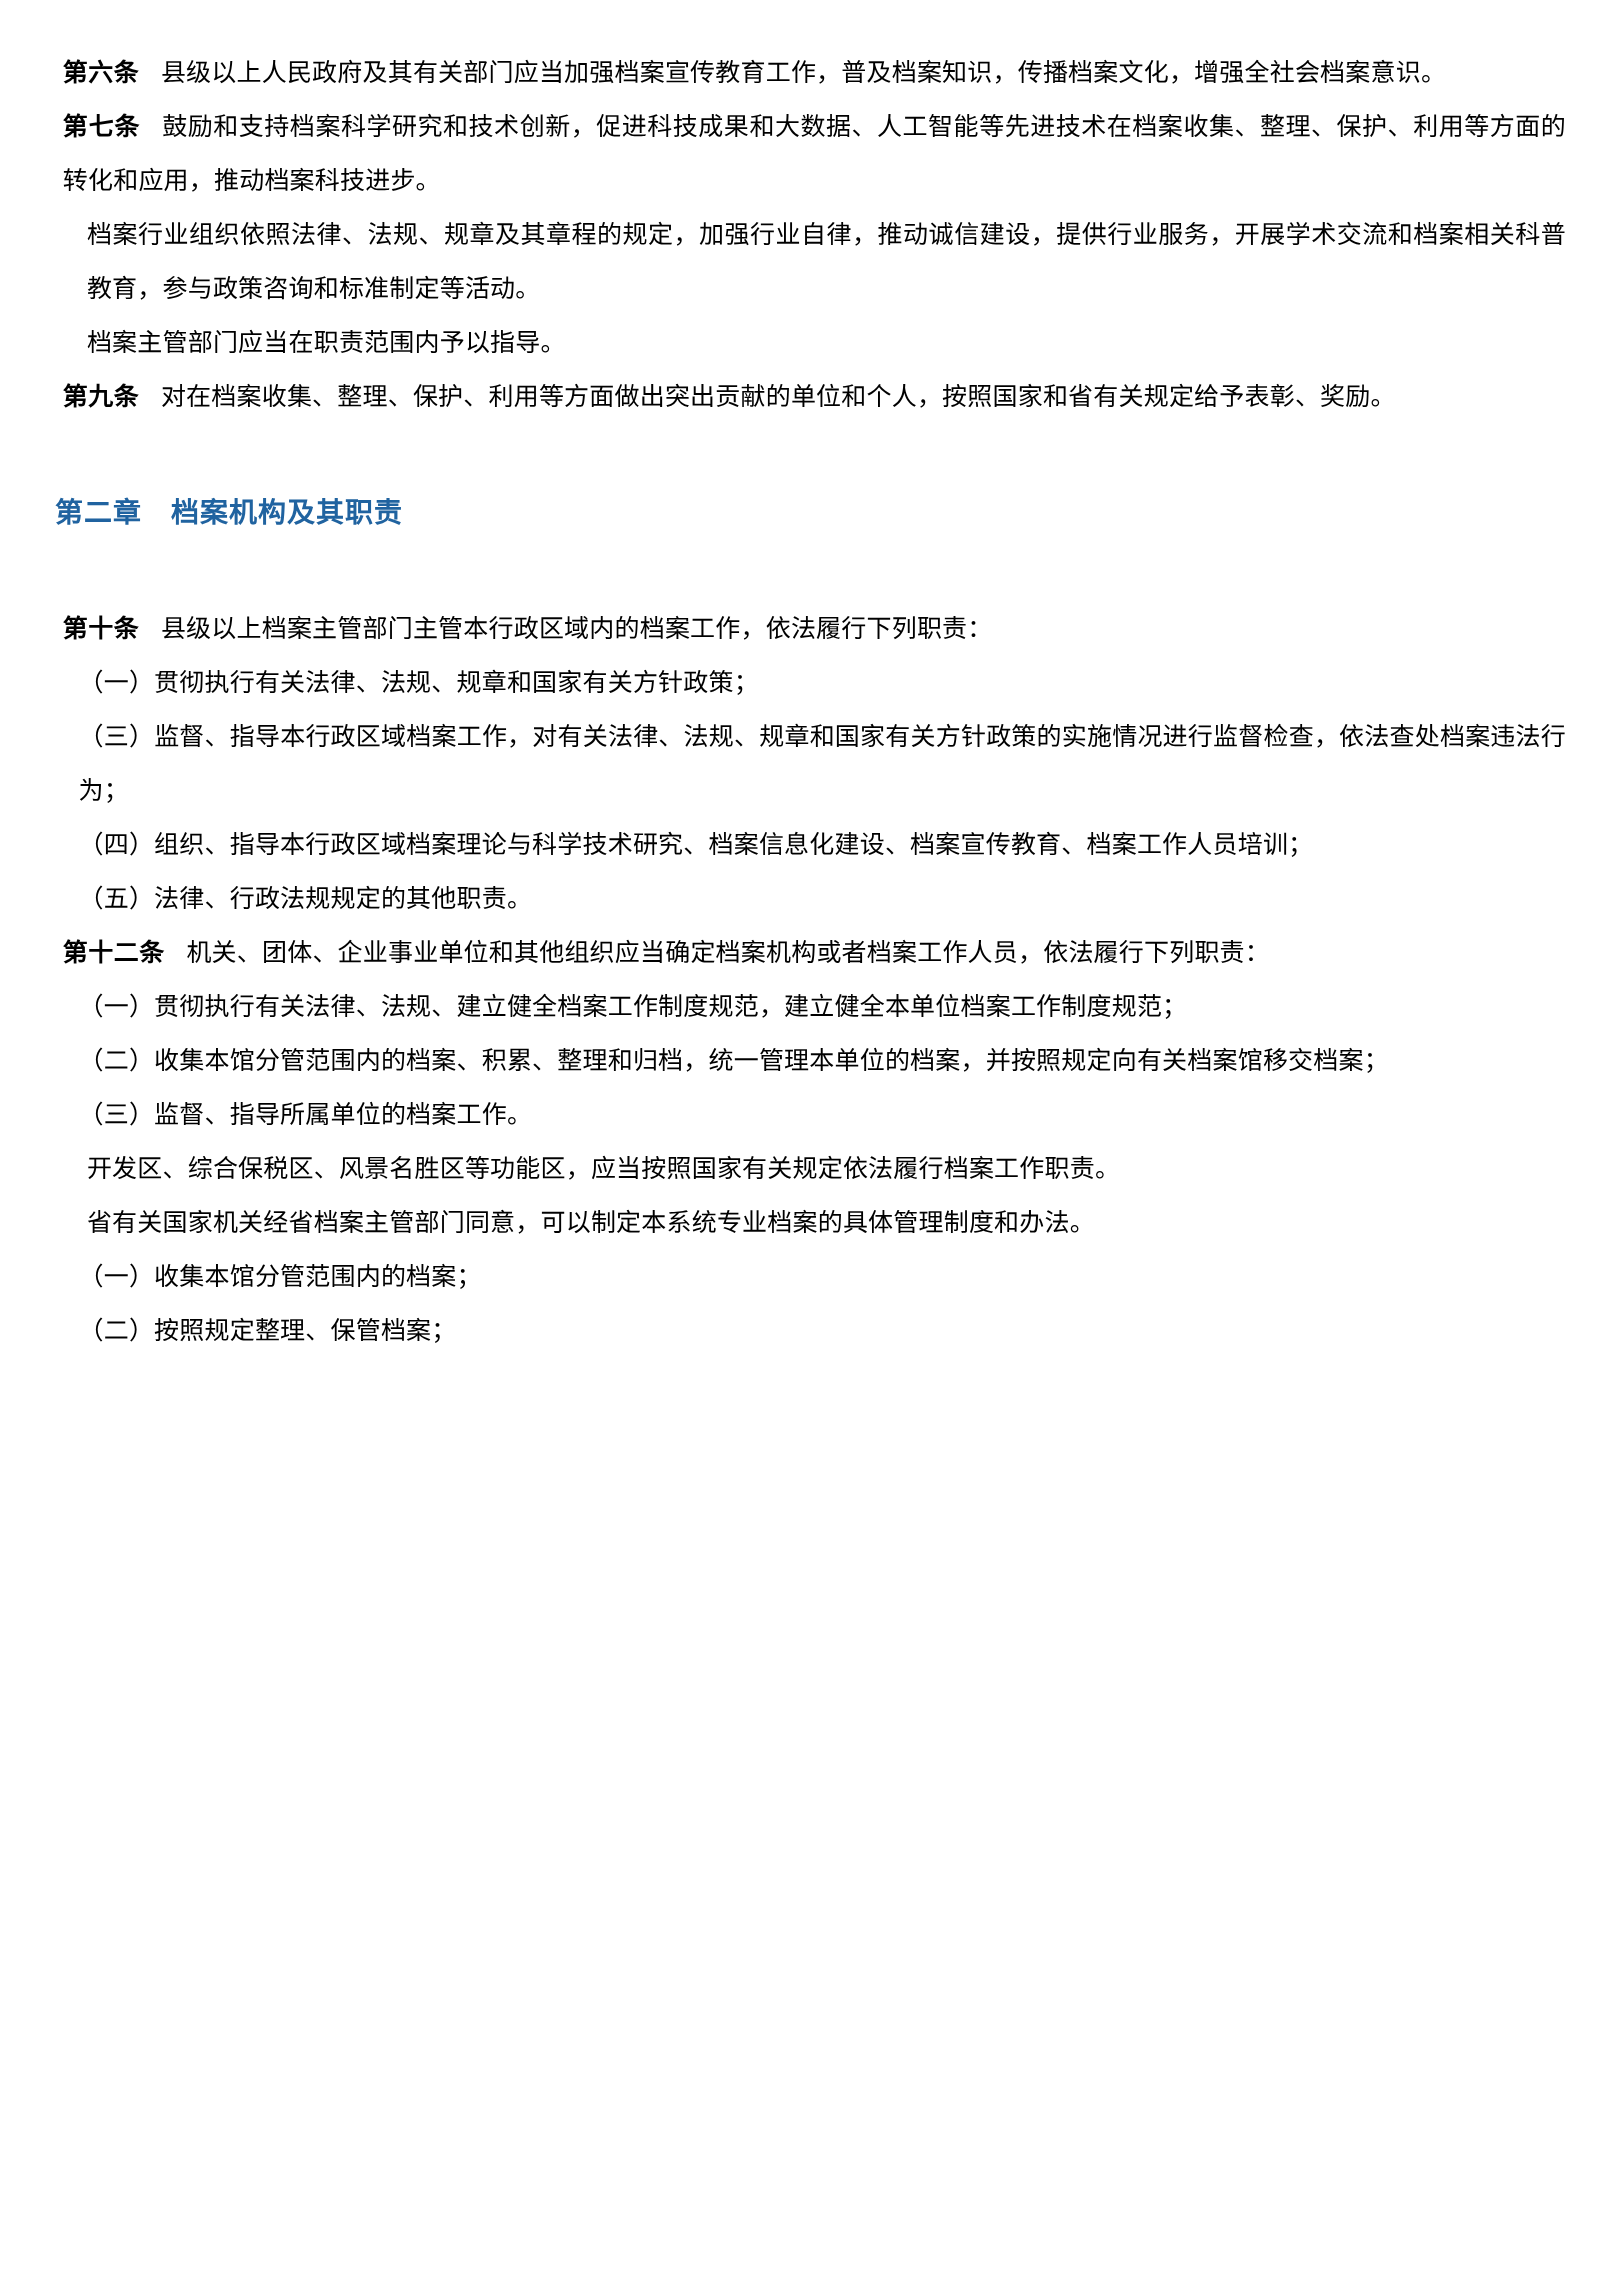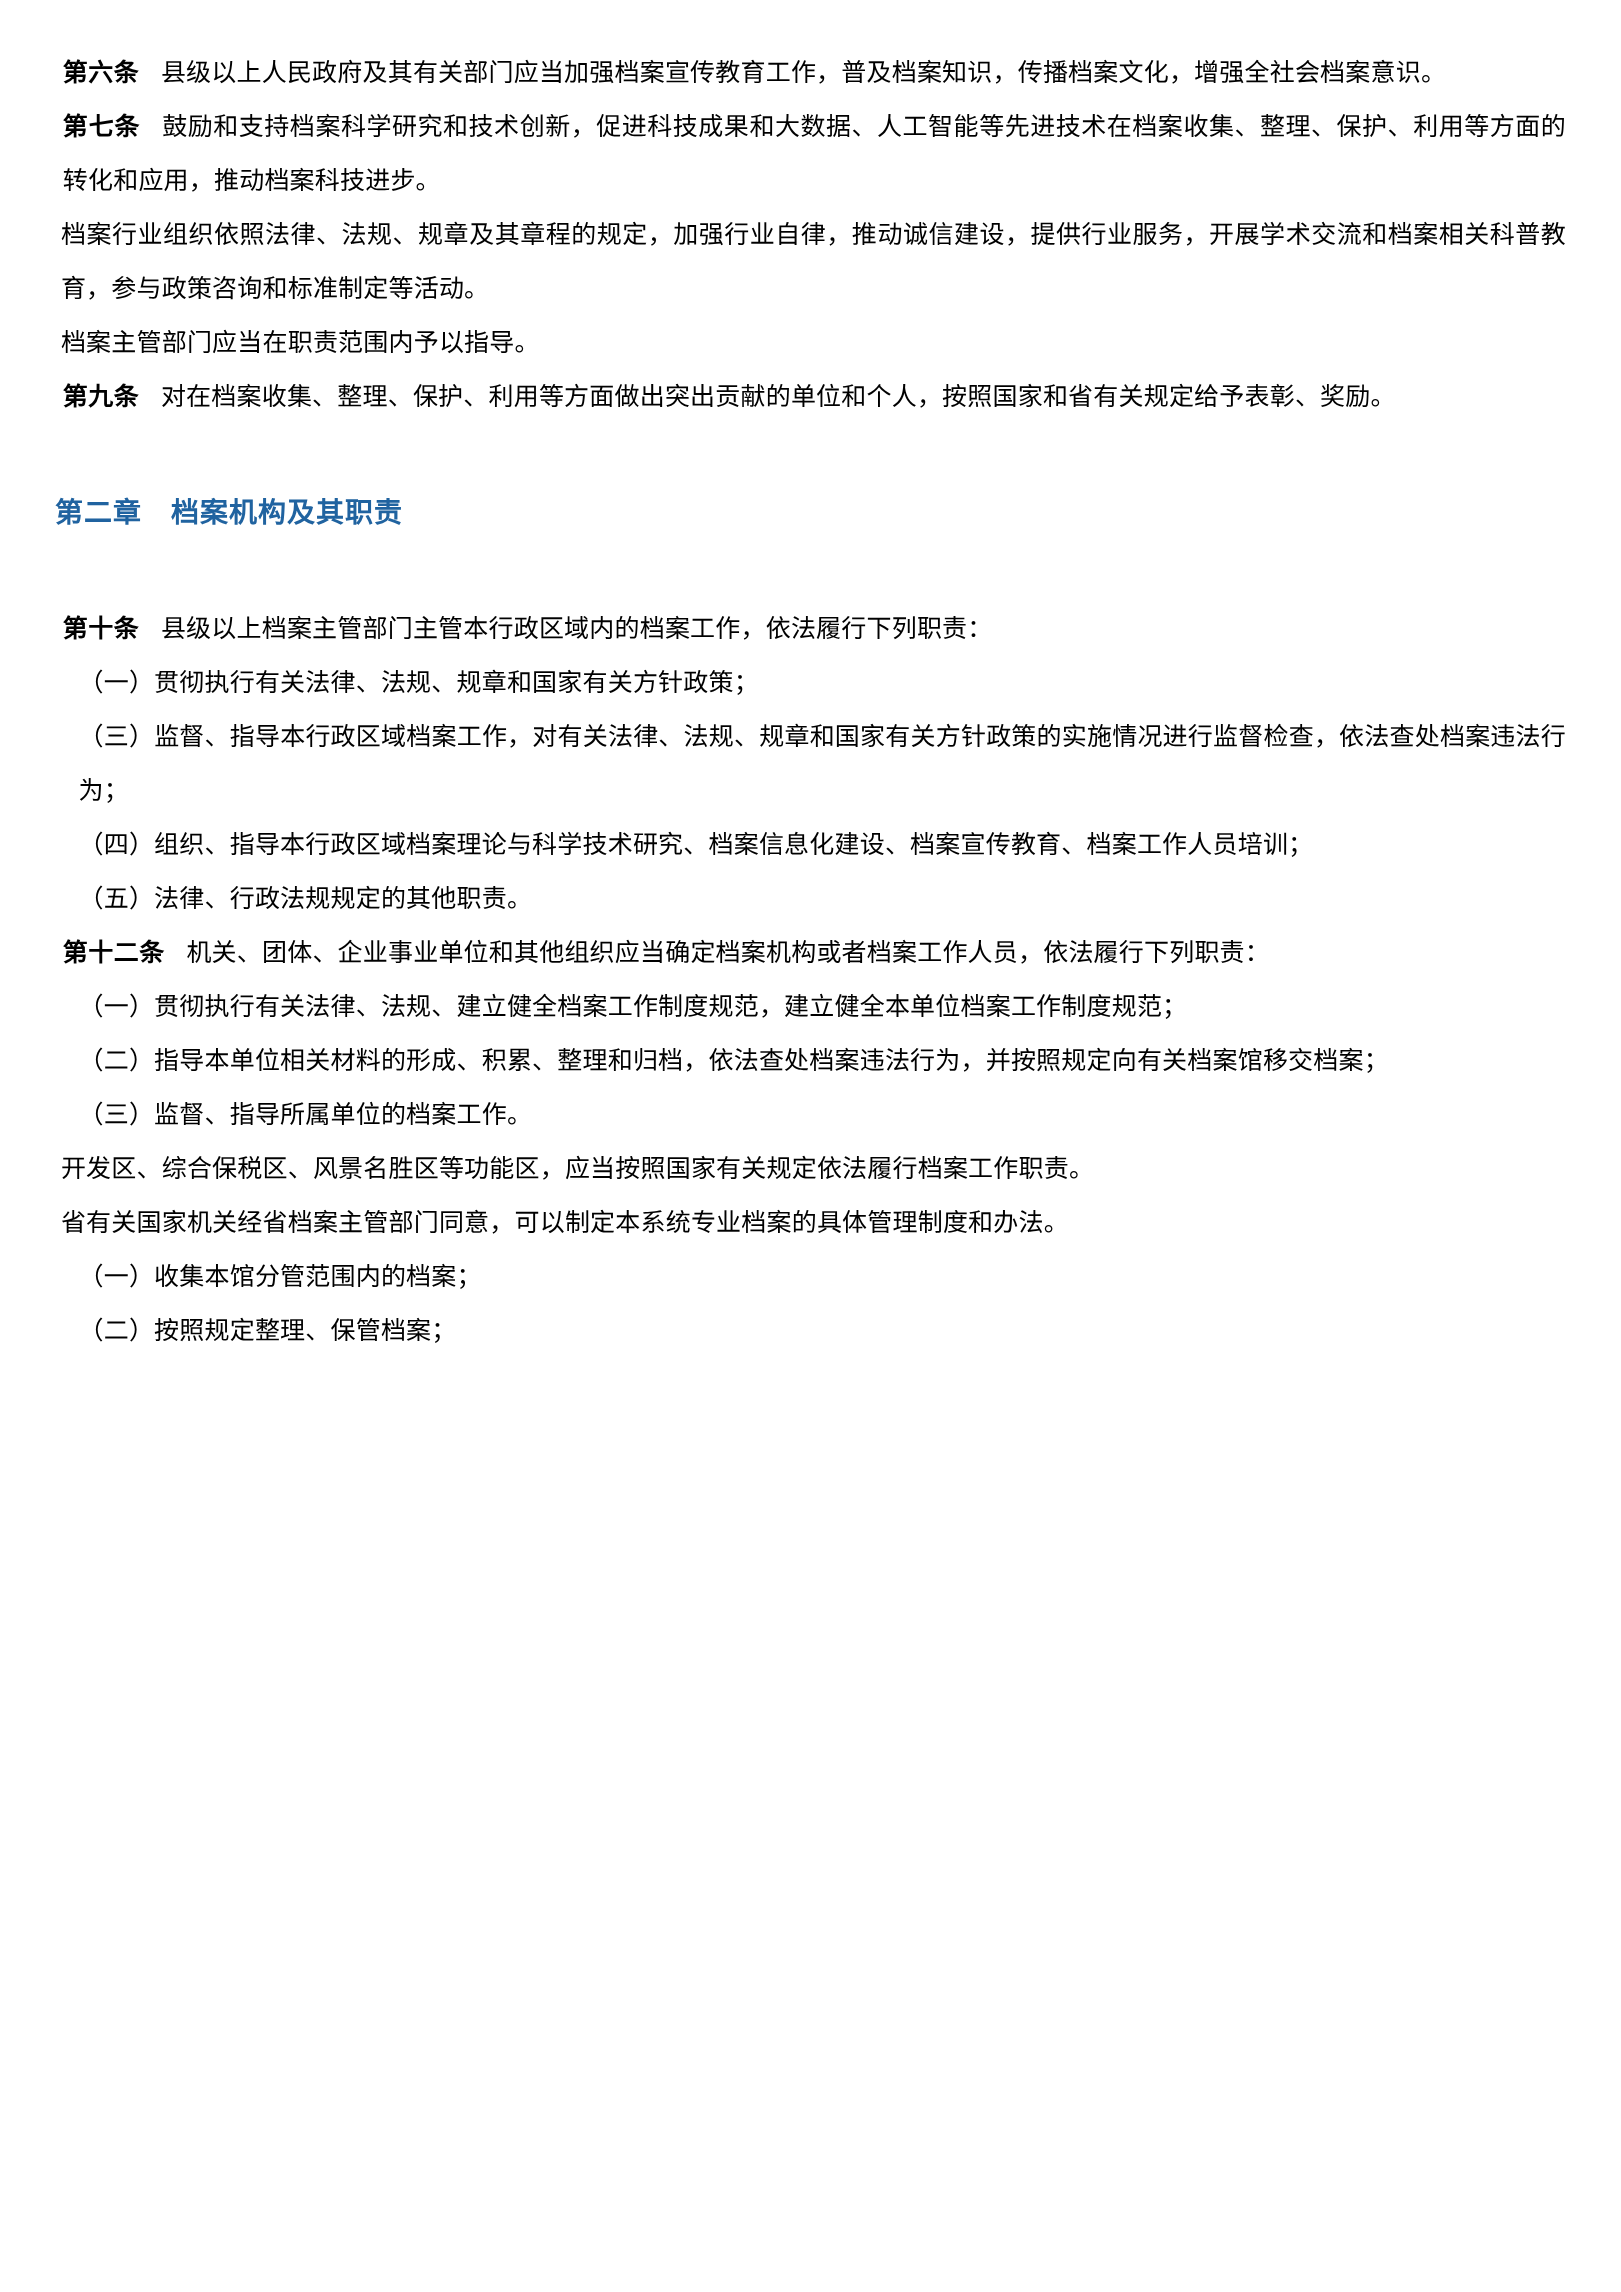--- a/index.html
+++ b/index.html
@@ -36,20 +36,21 @@
     font-weight: 400;
   }
   p.indent-art {
     padding-left: 7.8px;
   }
   p.sub-item {
     padding-left: 23.5px;
   }
   p.flush {
     padding-left: 5.9px;
+    margin-left: 26px;
   }
 
   .art-num {
     font-weight: bold;
     letter-spacing: 0.5px;
   }
   .gap {
     display: inline-block;
     width: 21.6px;
   }
@@ -89,21 +90,21 @@
     <div class="chapter-gap-after"></div>
 
     <div id="articles-bottom">
         <p class="para indent-art" id="article-10"><span class="art-num">第十条</span><span class="gap"></span><span>县级以上档案主管部门主管本行政区域内的档案工作，依法履行下列职责：</span></p>
         <p class="para sub-item" id="article-10-i"><span>（一）贯彻执行有关法律、法规、规章和国家有关方针政策；</span></p>
         <p class="para sub-item" id="article-10-iii"><span>（三）监督、指导本行政区域档案工作，对有关法律、法规、规章和国家有关方针政策的实施情况进行监督检查，依法查处档案违法行为；</span></p>
         <p class="para sub-item" id="article-10-iv"><span>（四）组织、指导本行政区域档案理论与科学技术研究、档案信息化建设、档案宣传教育、档案工作人员培训；</span></p>
         <p class="para sub-item" id="article-10-v"><span>（五）法律、行政法规规定的其他职责。</span></p>
         <p class="para indent-art" id="article-12"><span class="art-num">第十二条</span><span class="gap"></span><span>机关、团体、企业事业单位和其他组织应当确定档案机构或者档案工作人员，依法履行下列职责：</span></p>
         <p class="para sub-item" id="article-12-i"><span>（一）贯彻执行有关法律、法规、建立健全档案工作制度规范，建立健全本单位档案工作制度规范；</span></p>
-        <p class="para sub-item" id="article-12-ii"><span>（二）指导本单位相关材料的形成、积累、整理和归档，依法查处档案违法行为，并按照规定向有关档案馆移交档案；</span></p>
+        <p class="para sub-item" id="article-12-ii"><span>（二）收集本馆分管范围内的档案、积累、整理和归档，统一管理本单位的档案，并按照规定向有关档案馆移交档案；</span></p>
         <p class="para sub-item" id="article-12-iii"><span>（三）监督、指导所属单位的档案工作。</span></p>
         <p class="para flush" id="article-12-p2"><span>开发区、综合保税区、风景名胜区等功能区，应当按照国家有关规定依法履行档案工作职责。</span></p>
         <p class="para flush" id="article-12-p3"><span>省有关国家机关经省档案主管部门同意，可以制定本系统专业档案的具体管理制度和办法。</span></p>
         <p class="para sub-item" id="article-13-i"><span>（一）收集本馆分管范围内的档案；</span></p>
         <p class="para sub-item" id="article-13-ii"><span>（二）按照规定整理、保管档案；</span></p>
       </div>
 
   </div>
 </div>
 

